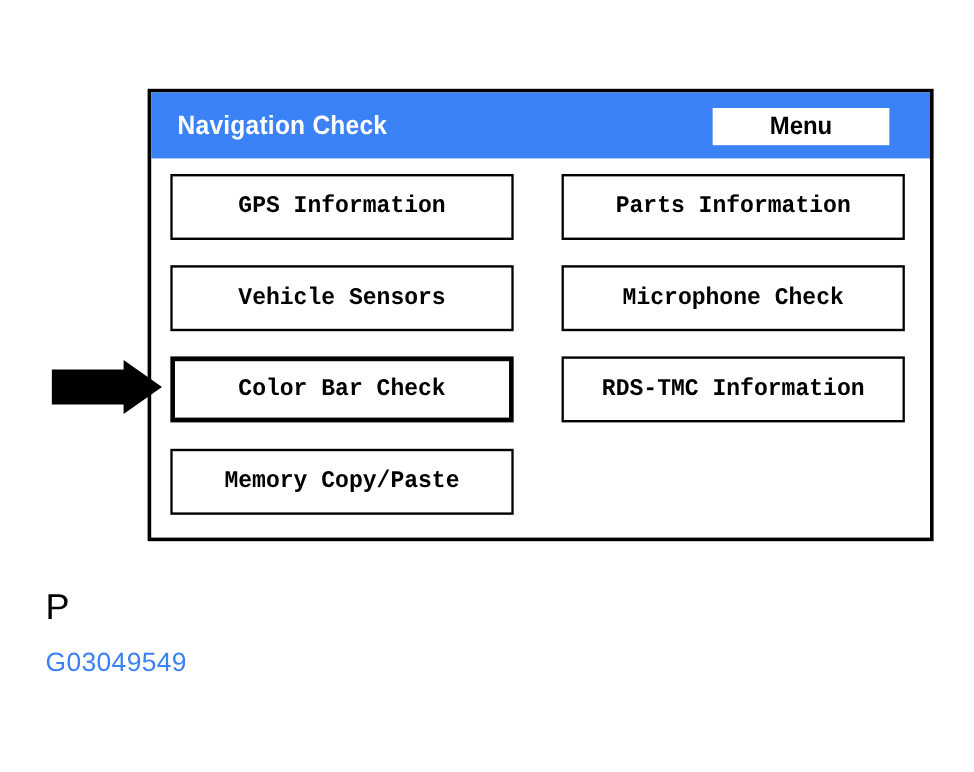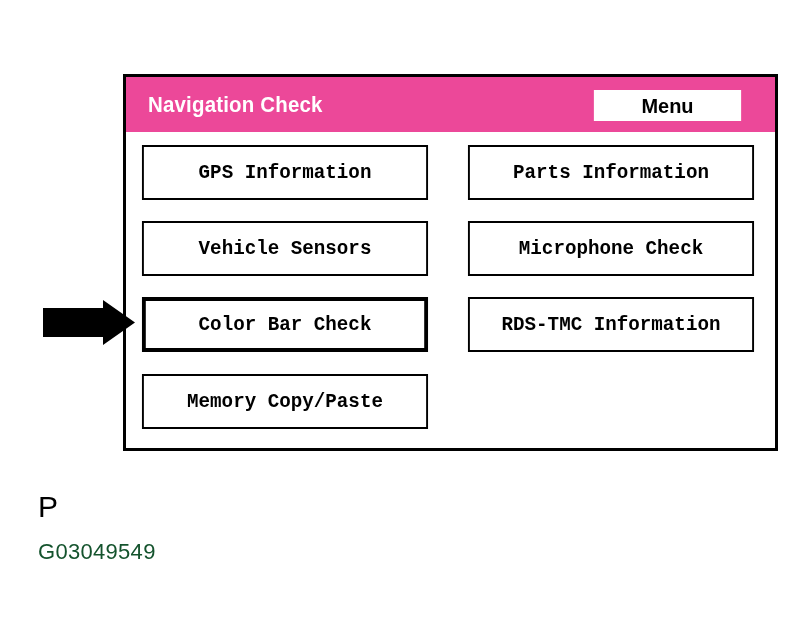--- a/index.html
+++ b/index.html
@@ -29,21 +29,21 @@
     background: #ffffff;
   }
 
   
   #title-bar {
     position: absolute;
     left: 0;
     top: 0;
     right: 0;
     height: 55px;
-    background: #ec4899;
+    background: #3b82f6;
     display: flex;
     align-items: center;
   }
   #panel-title {
     color: #ffffff;
     font-size: 22px;
     font-weight: bold;
     letter-spacing: 0.2px;
     margin-left: 22px;
     white-space: nowrap;
@@ -121,21 +121,21 @@
     top: 492px;
     font-size: 30px;
     color: #000000;
     line-height: 1;
   }
   #caption-id {
     position: absolute;
     left: 38px;
     top: 541px;
     font-size: 22px;
-    color: #14532d;
+    color: #3b82f6;
     line-height: 1;
     letter-spacing: 0.3px;
   }
 </style>
 </head>
 <body>
 
 <div id="nav-panel">
 
   <div id="title-bar">

